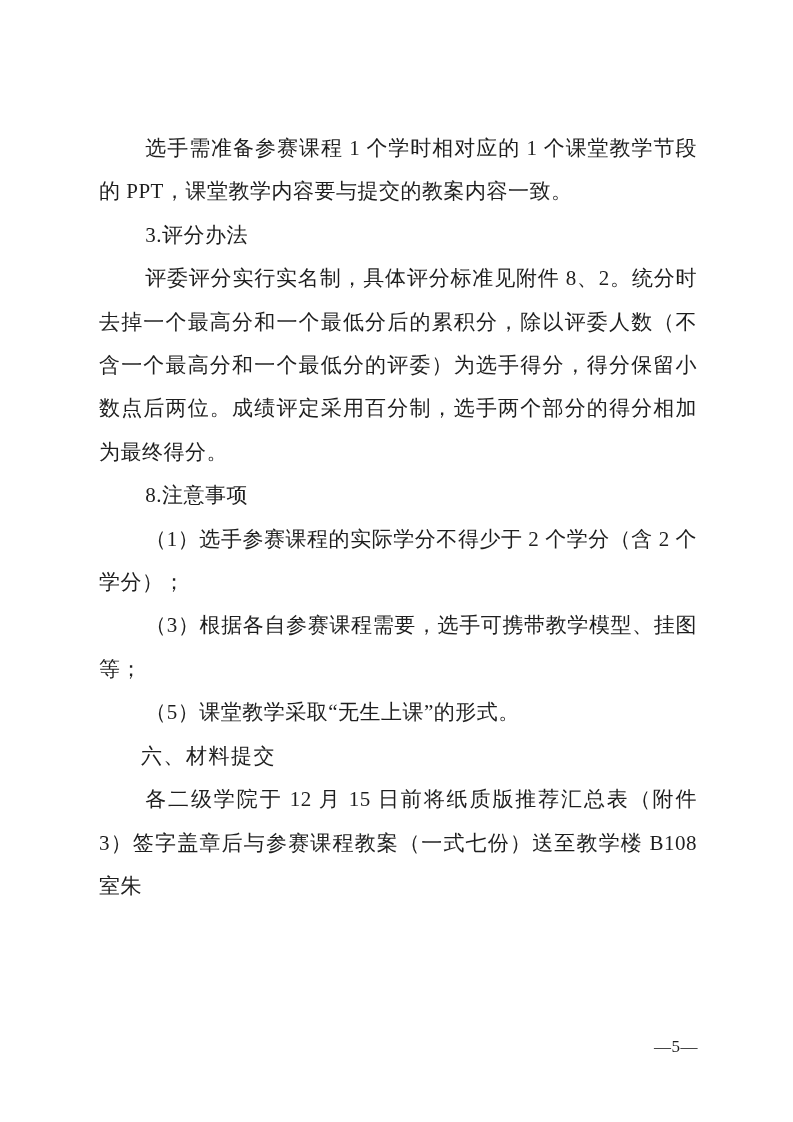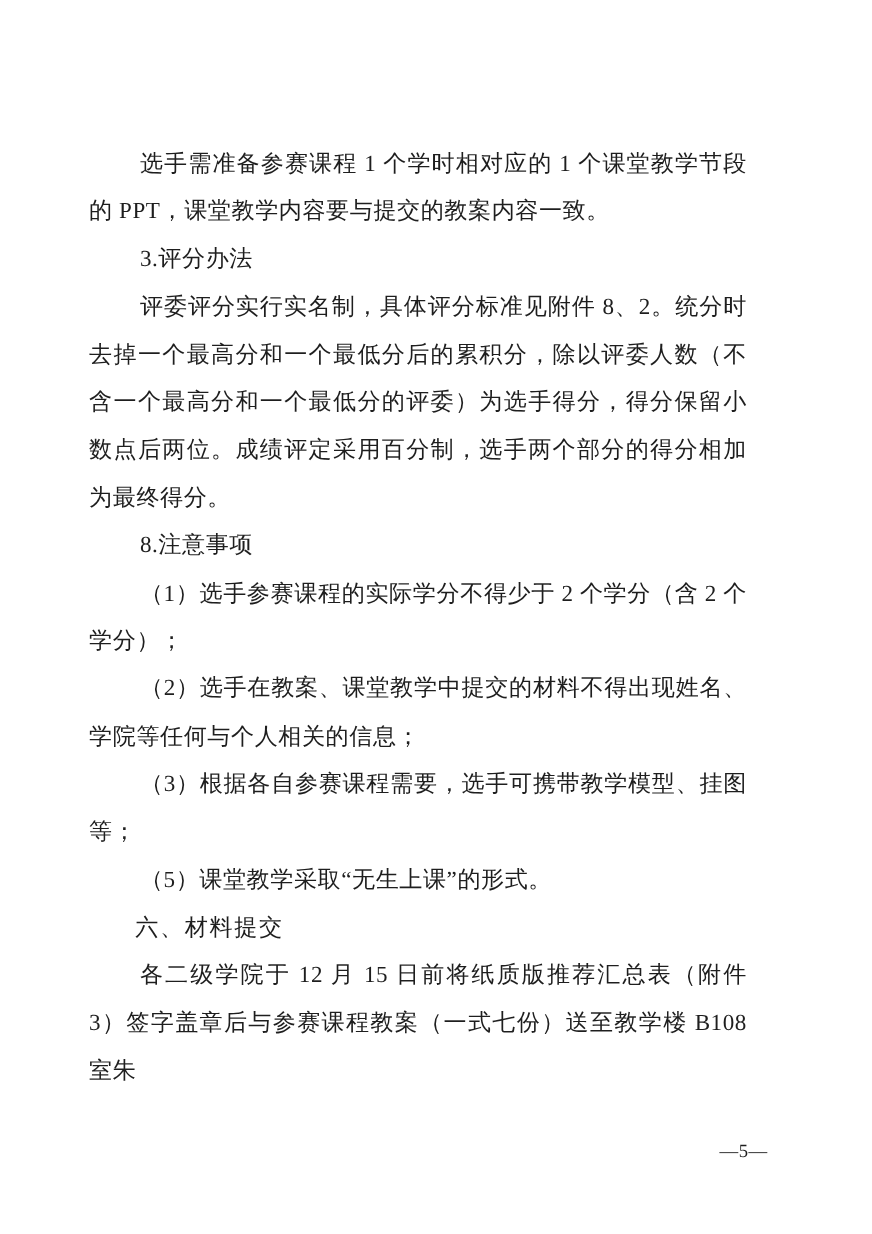--- a/index.html
+++ b/index.html
@@ -15,21 +15,21 @@
     position: relative;
     width: 793px;
     height: 1122px;
     background: #ffffff;
     overflow: hidden;
     font-family: "Liberation Serif", "DejaVu Serif", serif;
     color: #1e1e1e;
   }
   .content {
     position: absolute;
-    left: 81px;
+    left: 99px;
     top: 127px;
     width: 598px;
   }
   .para {
     margin: 0;
     font-size: 21px;
     line-height: 43.4px;
     text-align: justify;
     text-indent: 2.2em;
     letter-spacing: 0.5px;
@@ -56,20 +56,19 @@
 </head>
 <body style="background: rgb(255, 255, 255);">
 
 <div class="page" style="color: rgb(30, 30, 30);">
   <div class="content">
       <p class="para body">选手需准备参赛课程 1 个学时相对应的 1 个课堂教学节段的 PPT，课堂教学内容要与提交的教案内容一致。</p>
       <p class="para body">3.评分办法</p>
       <p class="para body">评委评分实行实名制，具体评分标准见附件 8、2。统分时去掉一个最高分和一个最低分后的累积分，除以评委人数（不含一个最高分和一个最低分的评委）为选手得分，得分保留小数点后两位。成绩评定采用百分制，选手两个部分的得分相加为最终得分。</p>
       <p class="para body">8.注意事项</p>
       <p class="para body">（1）选手参赛课程的实际学分不得少于 2 个学分（含 2 个学分）；</p>
-      <p class="para body">（2）选手在教案、课堂教学中提交的材料不得出现姓名、学院等任何与个人相关的信息；</p>
       <p class="para body">（3）根据各自参赛课程需要，选手可携带教学模型、挂图等；</p>
       <p class="para body">（5）课堂教学采取“无生上课”的形式。</p>
       <p class="para heading">六、材料提交</p>
       <p class="para body">各二级学院于 12 月 15 日前将纸质版推荐汇总表（附件 3）签字盖章后与参赛课程教案（一式七份）送至教学楼 B108 室朱</p>
     </div>
   <div class="page-number">—5—</div>
 </div>
 
 </body></html>

